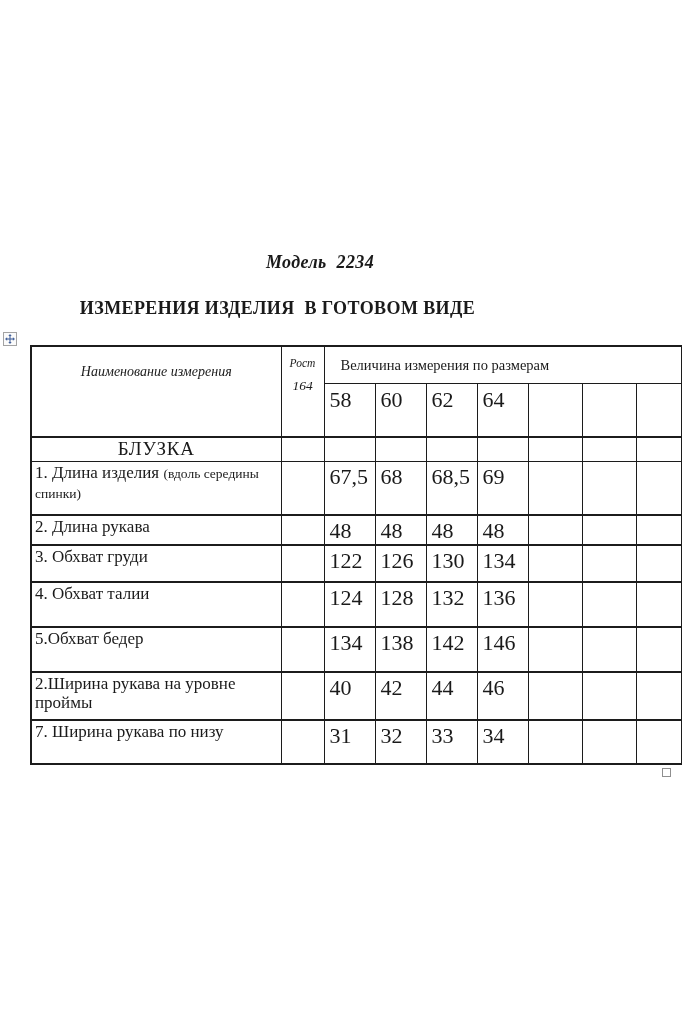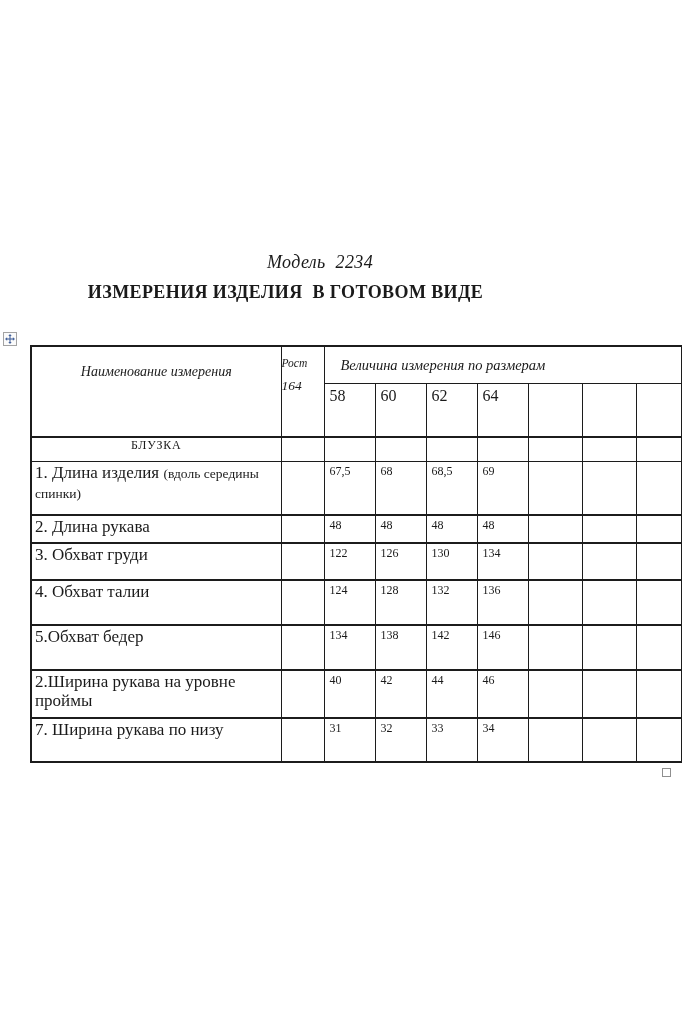--- a/index.html
+++ b/index.html
@@ -11,34 +11,33 @@
     background: #ffffff;
     font-family: "Liberation Serif", "DejaVu Serif", serif;
     color: #1a1a1a;
     overflow: hidden;
   }
   .model-title {
     position: absolute;
     top: 252px; left: 0; width: 640px;
     text-align: center;
     font-size: 18px;
-    font-weight: normal;
+    font-weight: bold;
     font-style: italic;
     letter-spacing: 0.4px;
     white-space: pre-wrap;
   }
   .doc-heading {
     position: absolute;
-    top: 282px; left: 0; width: 555px;
+    top: 298px; left: 0; width: 555px;
     text-align: center;
     font-size: 18px;
     font-weight: bold;
     letter-spacing: 0.4px;
     white-space: pre-wrap;
-    margin-left: 8px;
   }
   
   .move-handle {
     position: absolute;
     left: 3px; top: 332px;
     width: 14px; height: 14px;
     border: 1px solid #a3a3a3;
     background: #fbfbfb;
     display: flex; align-items: center; justify-content: center;
     cursor: move;
@@ -69,45 +68,45 @@
   .meas tr.thick > td { border-top-width: 2px; }
 
   .name-hd {
     font-weight: bold; font-style: italic;
     font-size: 14px;
     text-align: center;
     padding-top: 17px;
   }
   .rost-hd {
     font-weight: bold; font-style: italic;
-    text-align: left;
+    text-align: center;
     margin-left: 16px;
   }
   .rost-hd .rost-label { font-size: 11.5px; margin-top: 10px; }
   .rost-hd .rost-value { font-size: 13.5px; margin-top: 9px; }
   .group-hd {
-    font-weight: bold; font-style: italic;
+    font-weight: bold; 
     font-size: 14.5px;
     text-align: left;
     padding: 10px 0 0 16px;
   }
-  .size-hd { font-size: 16px; padding: 3px 0 0 5px; margin-top: 37px; }
+  .size-hd { font-size: 22px; padding: 3px 0 0 5px; margin-top: 37px; }
   .sec-name {
     text-align: center;
-    font-size: 12px;
+    font-size: 19px;
     padding-top: 0px;
     letter-spacing: 0.8px;
   }
   .row-name {
     font-size: 17px;
     line-height: 19px;
     padding: 1px 2px 0 3px;
   }
   .row-name .small { font-size: 13.5px; }
-  .val { font-size: 12px; padding: 2px 0 0 5px; }
+  .val { font-size: 22px; padding: 2px 0 0 5px; }
 
   tr.hdrA { height: 37px; }
   tr.hdrB { height: 54px; }
   tr.sec  { height: 24px; }
   tr.r0   { height: 54px; }
   tr.r1   { height: 28px; }
   tr.r2   { height: 37px; }
   tr.r3   { height: 45px; }
   tr.r4   { height: 45px; }
   tr.r5   { height: 48px; }

